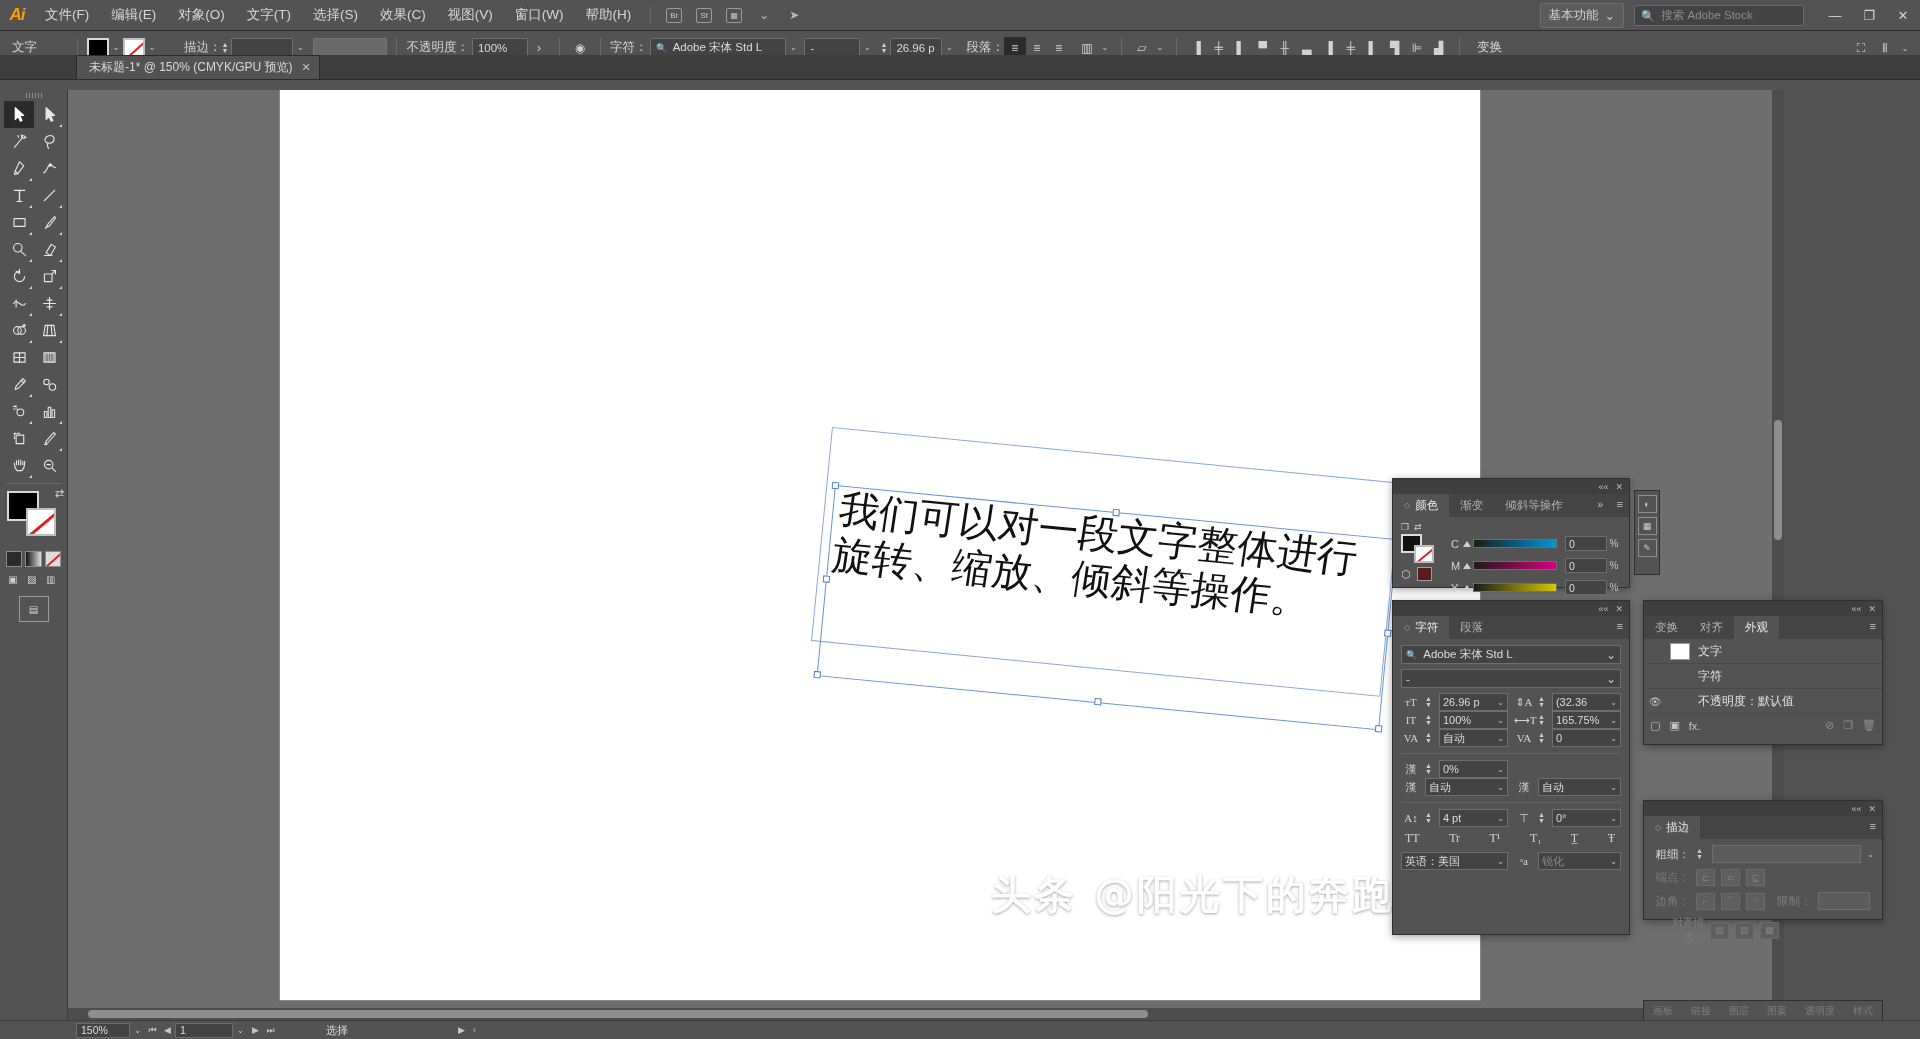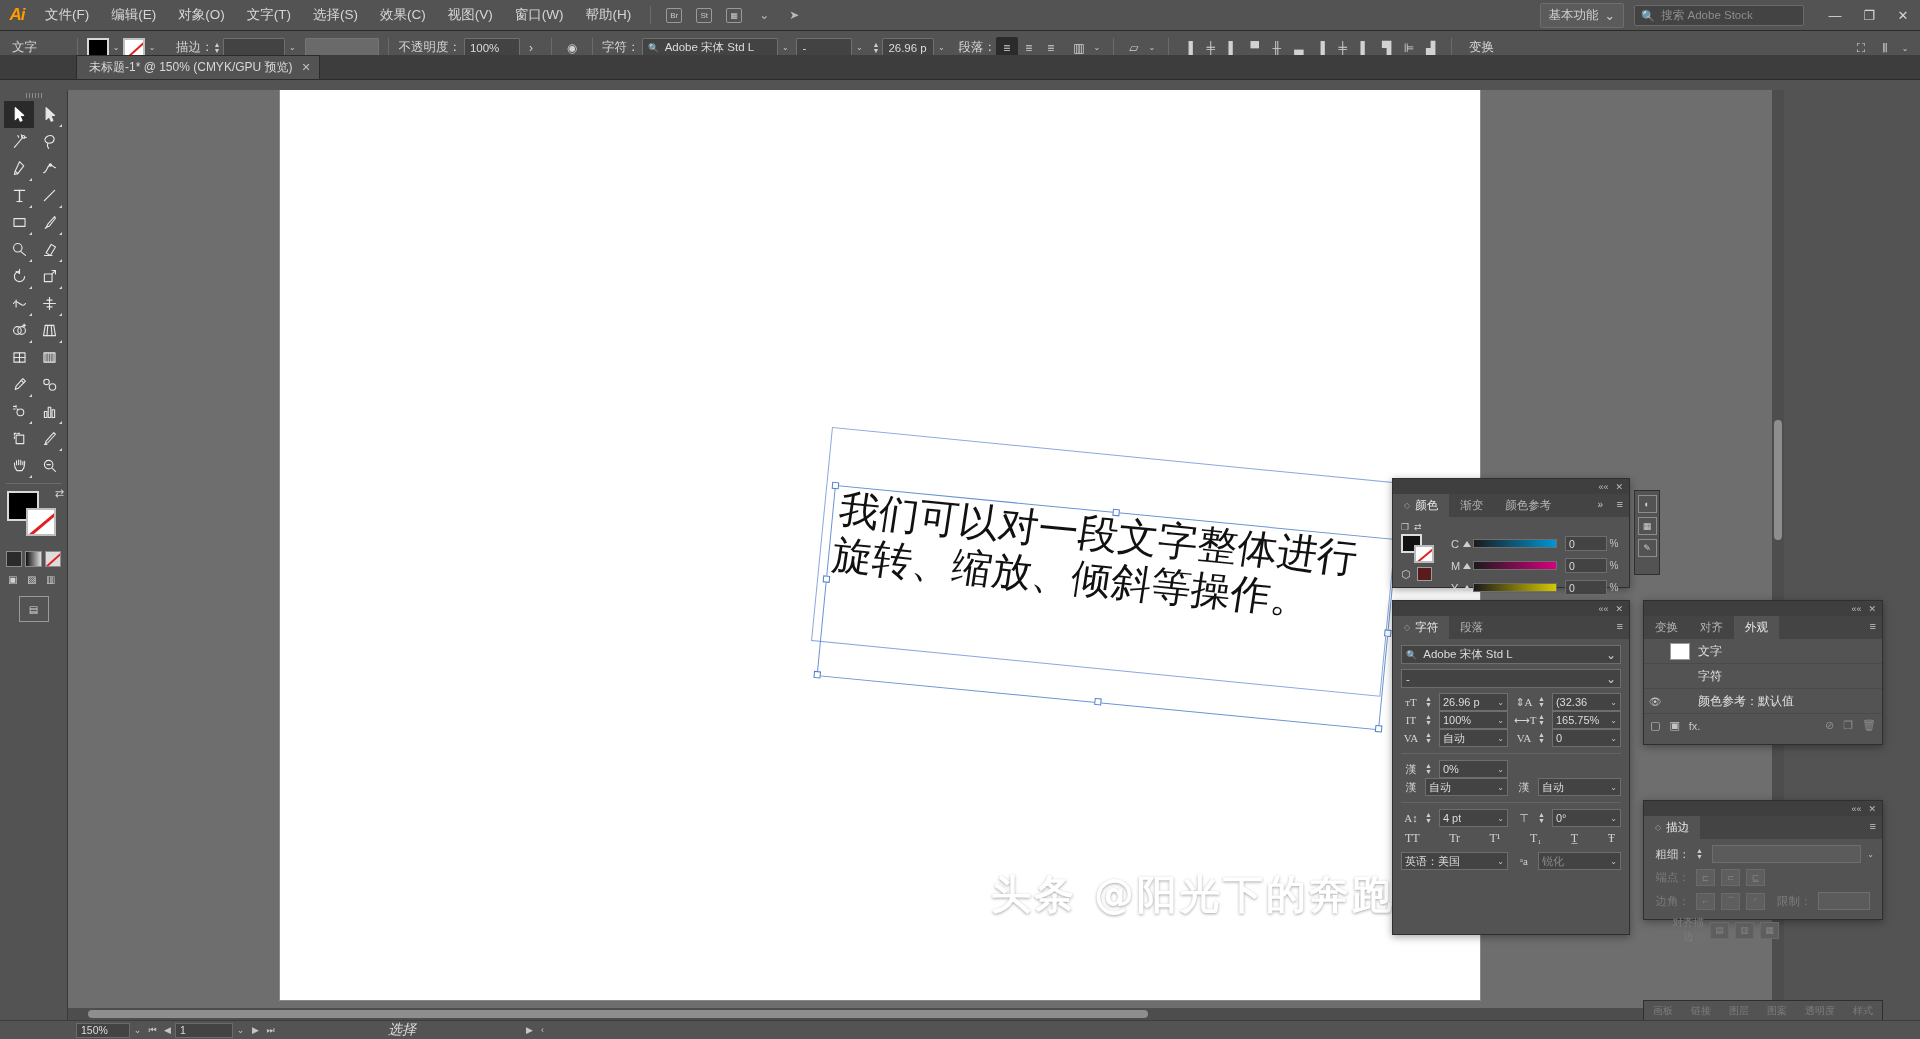--- a/index.html
+++ b/index.html
@@ -246,21 +246,21 @@
     background: #535353; display: flex; align-items: center;
     font-size: 11px; color: #d5d5d5; padding-left: 76px; gap: 0;
     border-top: 1px solid #3c3c3c;
   }
   .sb-field {
     height: 15px; background: #434343; border: 1px solid #6b6b6b;
     display: flex; align-items: center; padding: 0 4px; font-size: 10.5px;
     color: #dcdcdc;
   }
   .sb-icon { width: 15px; text-align: center; color: #c6c6c6; font-size: 9px; }
-  .sb-status { margin-left: 110px; font-size: 14px; color: #dcdcdc; font-style: italic; }
+  .sb-status { margin-left: 48px; font-size: 11px; color: #dcdcdc; }
 
   
   .panel {
     position: absolute; background: #535353; border: 1px solid #2f2f2f;
     box-shadow: 0 2px 8px rgba(0,0,0,.35);
   }
   .panel-head {
     height: 15px; background: #3f3f3f; display: flex; align-items: center;
     justify-content: flex-end; gap: 7px; padding-right: 6px;
     color: #bcbcbc; font-size: 9px;
@@ -445,21 +445,21 @@
     </div>
   </div>
 
   <div class="controlbar">
     <div class="cb-label" style="width:56px">文字</div>
     <div class="cb-sep"></div>
     <div class="swatch-fill"></div>
     <div class="tiny-arrow">⌄</div>
     <div class="swatch-stroke"></div>
     <div class="tiny-arrow">⌄</div>
-    <div class="cb-label" style="margin-left:17px">描边：</div>
+    <div class="cb-label" style="margin-left:25px">描边：</div>
     <div class="spin">
         <span>▲</span>
         <span>▼</span>
       </div>
     <div class="cb-field" style="width:62px"></div>
     <div class="tiny-arrow">⌄</div>
     <div class="cb-flat" style="width:74px;margin-left:6px"></div>
     <div class="cb-sep"></div>
     <div class="cb-label">不透明度：</div>
     <div class="cb-field" style="width:56px;margin-left:3px">100%</div>
@@ -804,21 +804,21 @@
     <div class="panel-head">
       <span>««</span>
       <span>✕</span>
     </div>
     <div class="tabrow">
       <div class="ptab active">
         <span class="grip">◇</span>
         <span>颜色</span>
       </div>
       <div class="ptab">渐变</div>
-      <div class="ptab">颜色参考</div>
+      <div class="ptab">倾斜等操作</div>
       <span class="dd">»</span>
       <span class="menu-btn">≡</span>
     </div>
     <div class="pbody" style="display:flex;gap:6px;padding-top:5px">
       <div class="cp-left">
         <div class="cp-icons">
           <span>❐</span>
           <span>⇄</span>
         </div>
         <div class="cp-fill">
@@ -1073,21 +1073,21 @@
         <span>文字</span>
       </div>
       <div class="ap-row">
         <span class="ap-eye"></span>
         <span style="width:20px"></span>
         <span>字符</span>
       </div>
       <div class="ap-row">
         <span class="ap-eye">👁</span>
         <span style="width:20px"></span>
-        <span>颜色参考：默认值</span>
+        <span>不透明度：默认值</span>
       </div>
       <div class="ap-foot">
         <span>▢</span>
         <span>▣</span>
         <span>fx.</span>
         <span class="right">
           <span>⊘</span>
           <span>❐</span>
           <span>🗑</span>
         </span>

